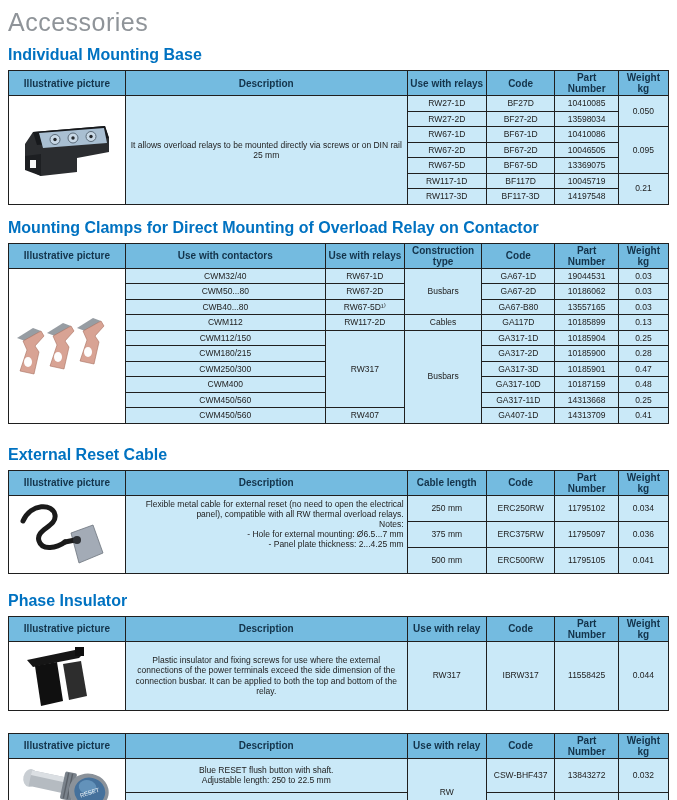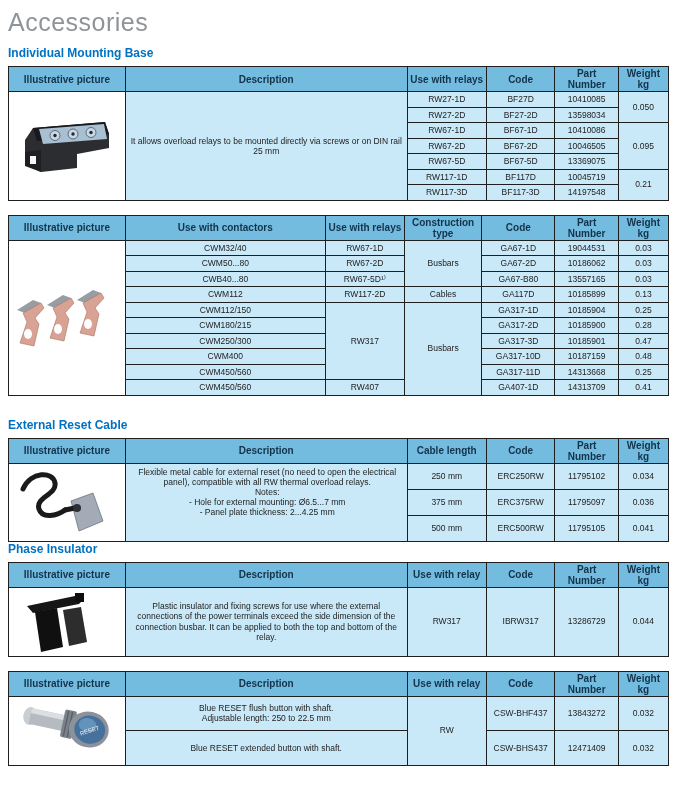--- a/index.html
+++ b/index.html
@@ -5,36 +5,36 @@
   html,body{margin:0;padding:0;background:#ffffff;}
   body{
     width:677px;height:800px;overflow:hidden;
     font-family:"Liberation Sans","DejaVu Sans",sans-serif;
     color:#1a1a1a;
     --title-gray:#8f9499;--heading-blue:#0072c1;--header-bg:#74bbe0;
     --cell-bg:#cae9f8;--border:#1f1f1f;--header-text:#13334a;
   }
   .page{padding:8px 8px 0 8px;}
   h1.title{font-size:25px;font-weight:400;color:var(--title-gray);margin:0 0 9px 0;letter-spacing:.5px;}
-  h2.heading{font-size:12px;font-weight:700;color:var(--heading-blue);margin:0 0 6px 0;}
+  h2.heading{font-size:16px;font-weight:700;color:var(--heading-blue);margin:0 0 6px 0;}
   section{display:block;}
-  .sec0{margin-bottom:14px}.sec1{margin-bottom:22px}.sec2{}.sec3{margin-bottom:14px}.sec4{margin-bottom:0}
+  .sec0{margin-bottom:14px}.sec1{margin-bottom:22px}.sec2{margin-bottom:18px}.sec3{margin-bottom:22px}.sec4{margin-bottom:0}
   table{width:100%;border-collapse:collapse;table-layout:fixed;}
   th{
     background:var(--header-bg);color:var(--header-text);
     font-size:10px;font-weight:700;height:17px;
     border:1px solid var(--border);padding:1px 2px;
   }
   td{
     background:var(--cell-bg);font-size:8.5px;color:#222;
     border:1px solid var(--border);text-align:center;vertical-align:middle;
     padding:1px 3px;line-height:1.2;
   }
   td.img{background:#ffffff;}
-  td.left{text-align:center;padding-left:5px;}
+  td.left{text-align:right;padding-left:5px;}
   td.top{vertical-align:top;padding-top:3px;}
   .t0 tbody tr,.t1 tbody tr{height:15.5px;}
   .t2 tbody tr{height:26px;}
   .t3 tbody tr{height:62px;}
   .t4 tbody tr{height:34px;}
   p.note{font-size:8.6px;font-style:italic;color:#3d3d3d;margin:7px 0 0 0;}
   td.img svg{display:block;margin:0 auto;}
 </style>
 </head>
 <body style="--title-gray: #8f9499; --heading-blue: #0072c1; --header-bg: #74bbe0; --cell-bg: #cae9f8; --border: #1f1f1f; --header-text: #13334a;">
@@ -116,20 +116,21 @@
           <tr>
             <td>RW117-3D</td>
             <td>BF117-3D</td>
             <td>14197548</td>
           </tr>
         </tbody>
       </table>
   </section>
 
   <section class="sec1">
+    <h2 class="heading">Mounting Clamps for Direct Mounting of Overload Relay on Contactor</h2>
     <table class="t1">
         <colgroup>
           <col style="width: 17.7%;">
           <col style="width: 30.3%;">
           <col style="width: 12%;">
           <col style="width: 11.7%;">
           <col style="width: 11.1%;">
           <col style="width: 9.6%;">
           <col style="width: 7.6%;">
         </colgroup>
@@ -322,21 +323,21 @@
   <svg width="100" height="66" viewBox="0 0 100 66">
     <polygon points="10,17 58,7 66,11 62,15 16,24" fill="#161616"></polygon>
     <rect x="58" y="4" width="9" height="9" fill="#0e0e0e"></rect>
     <polygon points="18,23 40,19 46,58 24,63" fill="#101010"></polygon>
     <polygon points="46,21 64,18 70,53 52,57" fill="#2d2d2d"></polygon>
   </svg>
 </td>
             <td>Plastic insulator and fixing screws for use where the external connections of the power terminals exceed the side dimension of the connection busbar. It can be applied to both the top and bottom of the relay.</td>
             <td>RW317</td>
             <td>IBRW317</td>
-            <td>13286729</td>
+            <td>11558425</td>
             <td>0.044</td>
           </tr>
         </tbody>
       </table>
   </section>
 
   <section class="sec4">
     <table class="t4">
         <colgroup>
           <col style="width: 17.7%;">

